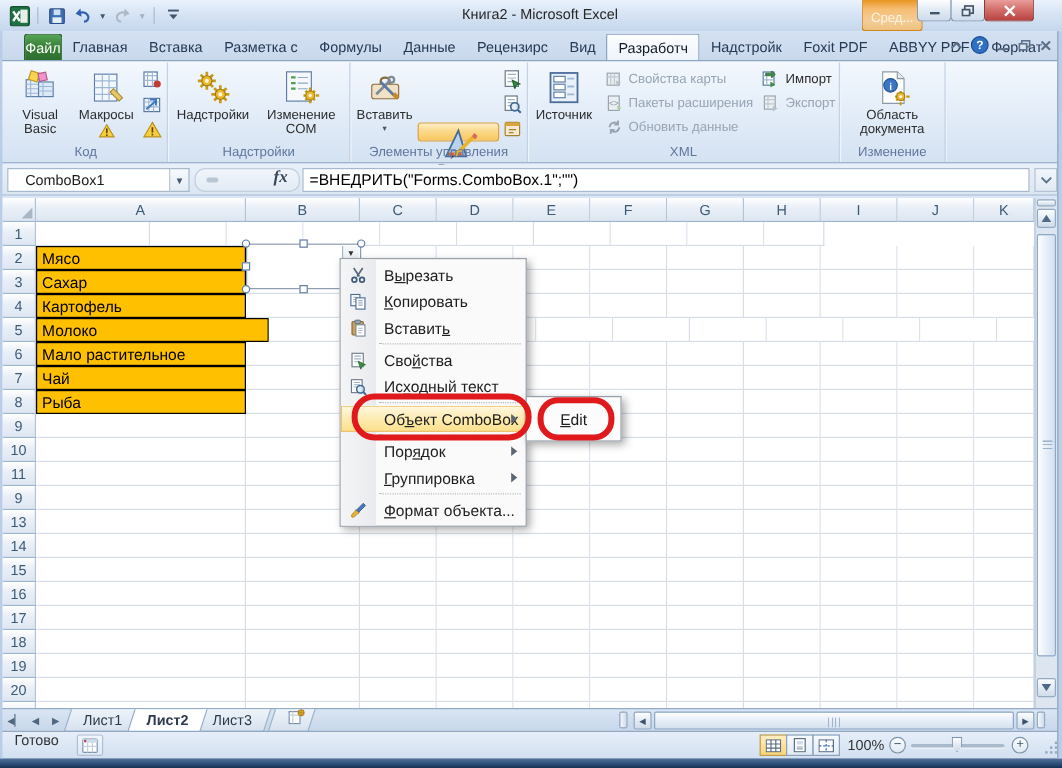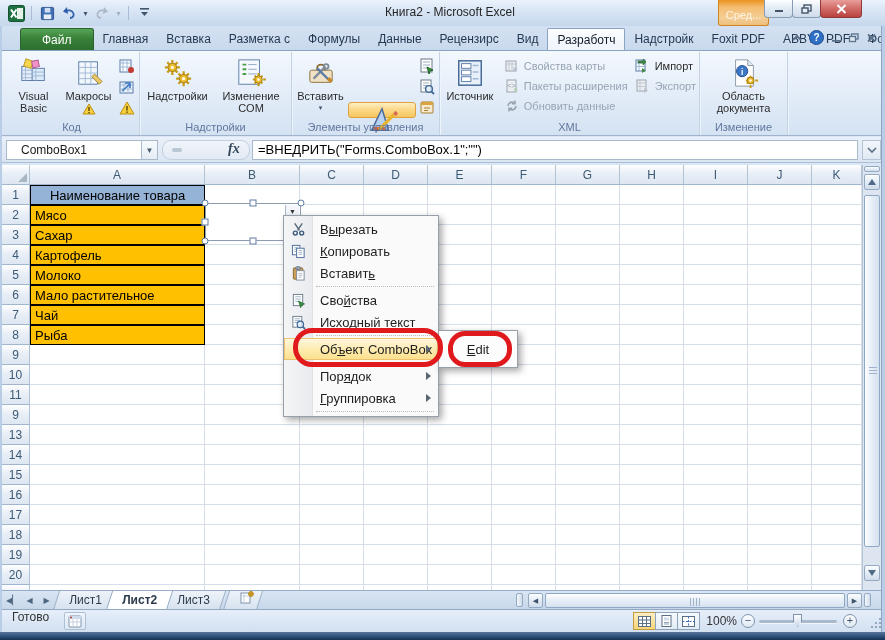--- a/index.html
+++ b/index.html
@@ -25,21 +25,21 @@
   .winbtns{right:23px;top:0;display:flex;}
   .winbtn{width:29px;height:18px;border:1px solid #889cb5;border-top:none;
     background:linear-gradient(#fdfeff,#e3ecf5 45%,#cfdcea);
     display:flex;align-items:center;justify-content:center;border-radius:0 0 4px 4px;margin-left:-1px;}
   .winbtn.close{width:42px;background:linear-gradient(#e89e9b,#d4706c 45%,#b8423f);border-color:#8c3a38;}
   
   #tabrow{left:0;top:26px;width:885px;height:24px;background:linear-gradient(#d3e1f2,#c9d9ec);}
   .tabstrip{position:absolute;left:20px;top:2px;height:22px;display:flex;}
   .tab{height:22px;line-height:22px;padding:0 9px;font-size:12px;color:#253a52;white-space:nowrap;}
   .tab.filetab{background:linear-gradient(#57a557,#398139 45%,#2c702f);color:#fff;
-    border-radius:3px 3px 0 0;border:1px solid #2a642c;border-bottom:none;padding:0 21px;}
+    border-radius:3px 3px 0 0;border:1px solid #2a642c;border-bottom:none;padding:0 0;}
   .tab.active{background:linear-gradient(#fcfdff,#eef4fb);border:1px solid #8ba4c4;border-bottom:none;
     border-radius:2px 2px 0 0;color:#121c28;}
   .tabicons{position:absolute;right:8px;top:4px;display:flex;gap:6px;align-items:center;}
   
   #ribbon{left:0;top:50px;width:885px;height:86px;
     background:linear-gradient(#f3f8fd,#e2ecf8 55%,#d4e2f2);
     border-top:1px solid #8ba4c4;border-bottom:1px solid #9fb3cc;}
   .rgroup{position:absolute;top:1px;height:83px;border-right:1px solid #c4d2e4;box-shadow:1px 0 0 #eef4fb;}
   .glabel{position:absolute;left:0;right:0;bottom:2px;text-align:center;font-size:11px;color:#60779e;}
   .gbody{position:absolute;left:0;top:2px;right:0;height:64px;display:flex;align-items:stretch;justify-content:center;gap:2px;padding:0 3px;}
@@ -544,21 +544,20 @@
         <div class="hdr" style="width: 64px;">F</div>
         <div class="hdr" style="width: 64px;">G</div>
         <div class="hdr" style="width: 64px;">H</div>
         <div class="hdr" style="width: 64px;">I</div>
         <div class="hdr" style="width: 64px;">J</div>
         <div class="hdr" style="width: 50px;">K</div>
       </div>
     <div id="rows">
         <div class="row">
           <div class="hdr" style="width: 28px;">1</div>
-          <div class="cell hdrcell" style="width: 175px;">Наименование товара</div>
           <div class="cell" style="width: 95px;"></div>
           <div class="cell" style="width: 64px;"></div>
           <div class="cell" style="width: 64px;"></div>
           <div class="cell" style="width: 64px;"></div>
           <div class="cell" style="width: 64px;"></div>
           <div class="cell" style="width: 64px;"></div>
           <div class="cell" style="width: 64px;"></div>
           <div class="cell" style="width: 64px;"></div>
           <div class="cell" style="width: 64px;"></div>
           <div class="cell" style="width: 50px;"></div>
@@ -600,21 +599,21 @@
           <div class="cell" style="width: 64px;"></div>
           <div class="cell" style="width: 64px;"></div>
           <div class="cell" style="width: 64px;"></div>
           <div class="cell" style="width: 64px;"></div>
           <div class="cell" style="width: 64px;"></div>
           <div class="cell" style="width: 64px;"></div>
           <div class="cell" style="width: 50px;"></div>
         </div>
         <div class="row">
           <div class="hdr" style="width: 28px;">5</div>
-          <div class="cell product" style="width: 175px;">Молоко</div>
+          <div class="cell product" style="width: 194px;">Молоко</div>
           <div class="cell" style="width: 95px;"></div>
           <div class="cell" style="width: 64px;"></div>
           <div class="cell" style="width: 64px;"></div>
           <div class="cell" style="width: 64px;"></div>
           <div class="cell" style="width: 64px;"></div>
           <div class="cell" style="width: 64px;"></div>
           <div class="cell" style="width: 64px;"></div>
           <div class="cell" style="width: 64px;"></div>
           <div class="cell" style="width: 64px;"></div>
           <div class="cell" style="width: 50px;"></div>
@@ -920,20 +919,29 @@
       <div class="msep"></div>
       <div class="mi">
         <span class="txt"><span>Пор</span><span class="ac">я</span><span>док</span></span>
         <span class="arrow"></span>
       </div>
       <div class="mi">
         <span class="txt"><span></span><span class="ac">Г</span><span>руппировка</span></span>
         <span class="arrow"></span>
       </div>
       <div class="msep"></div>
+      <div class="mi">
+        <span class="ic">
+          <svg width="15" height="15" viewBox="0 0 16 16">
+            <path d="M2 13.5 C2 10,5 10,6 7 l3 3 c-3 1,-3 4,-6.5 4 Z" fill="#e8b52e" stroke="#a8802e" stroke-width=".7"></path>
+            <path d="M6.5 7.5 L12.5 1.5 L14.5 3.5 L8.5 9.5 Z" fill="#4a78b8" stroke="#2c4f85" stroke-width=".7"></path>
+          </svg>
+        </span>
+        <span class="txt"><span></span><span class="ac">Ф</span><span>ормат объекта...</span></span>
+      </div>
     </div>
 
   <div id="submenu" class="abs">
     <span><span></span><span class="ac">E</span><span>dit</span></span>
   </div>
 
   <div class="oval abs" style="left:293px;top:328px;width:150px;height:39px;"></div>
   <div class="oval abs" style="left:448px;top:331px;width:64px;height:36px;border-radius:17px;"></div>
 
   <div id="vscroll" class="abs">

